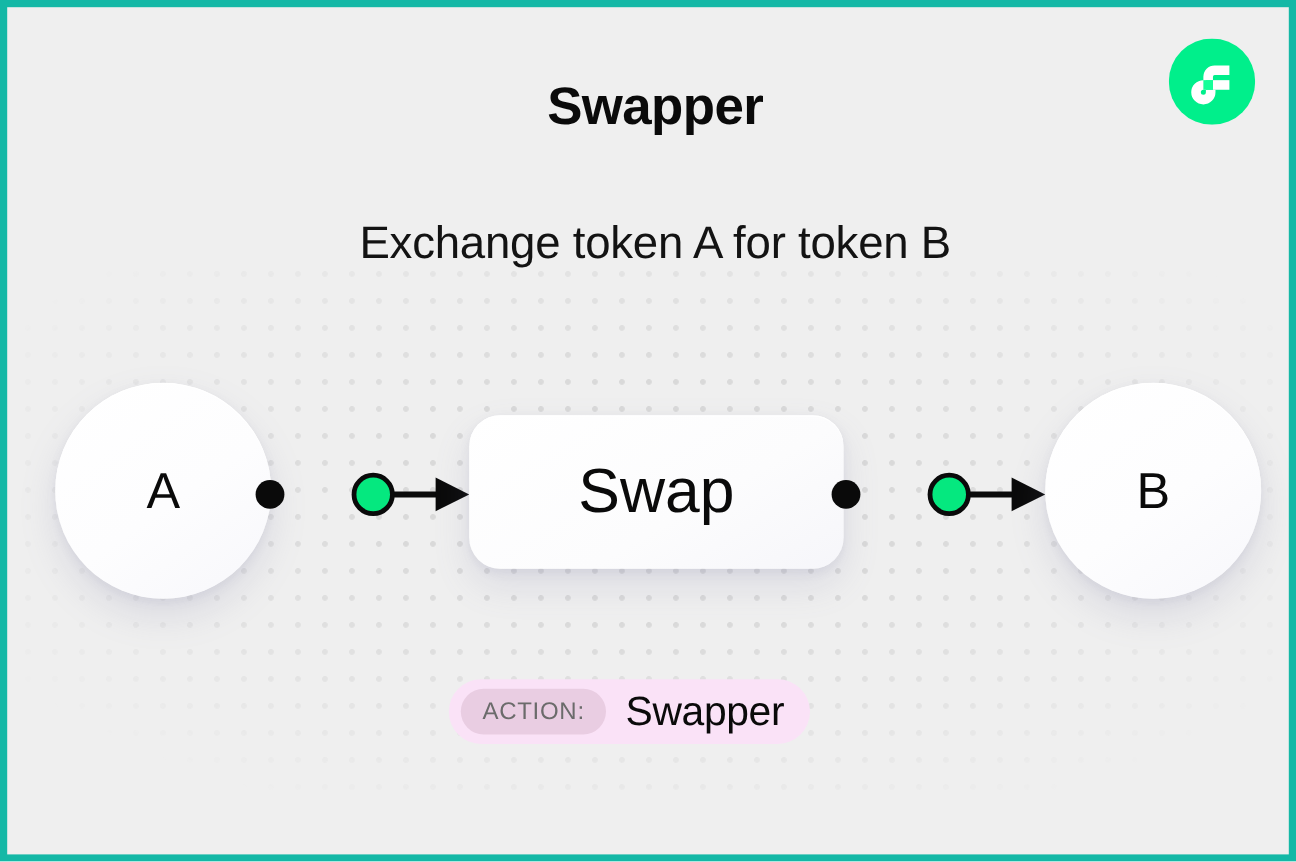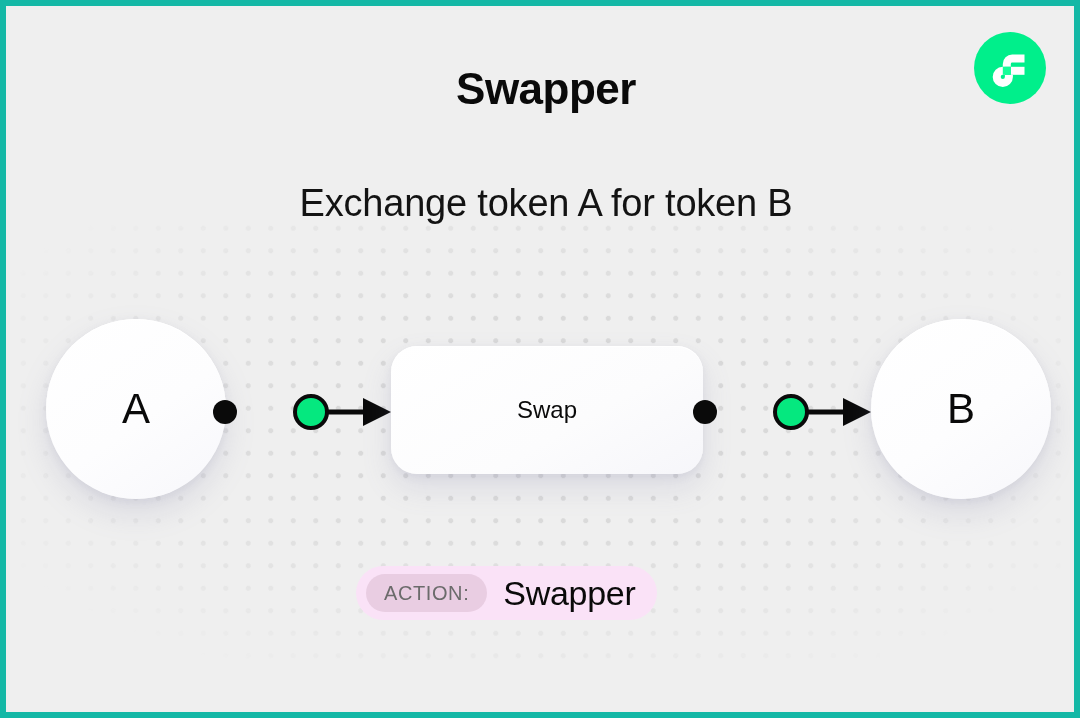--- a/index.html
+++ b/index.html
@@ -80,31 +80,31 @@
   #swap-box {
     position:absolute;
     left:385px; top:340px;
     width:312px; height:128px;
     border-radius:26px;
     background:linear-gradient(150deg,#ffffff 0%,#fcfcfd 60%,#f6f6fa 100%);
     box-shadow:0 14px 30px rgba(120,120,160,0.16),
                0 3px 8px rgba(120,120,160,0.10),
                inset 0 1px 0 #ffffff;
     display:flex; align-items:center; justify-content:center;
-    font-size:24px; font-weight:400; color:#0a0a0a;
+    font-size:52px; font-weight:400; color:#0a0a0a;
   }
 
   .connector { position:absolute; top:384px; height:44px; }
   #connector-1 { left:205px; width:180px; }
   #connector-2 { left:685px; width:180px; }
 
   
   #action-badge {
     position:absolute;
-    left:350px; top:560px;
+    left:368px; top:560px;
     height:54px;
     padding:0 22px 0 10px;
     border-radius:27px;
     background:#fae2f7;
     display:flex; align-items:center; gap:16px;
   }
   #action-label {
     display:flex; align-items:center;
     height:38px;
     padding:0 18px;

